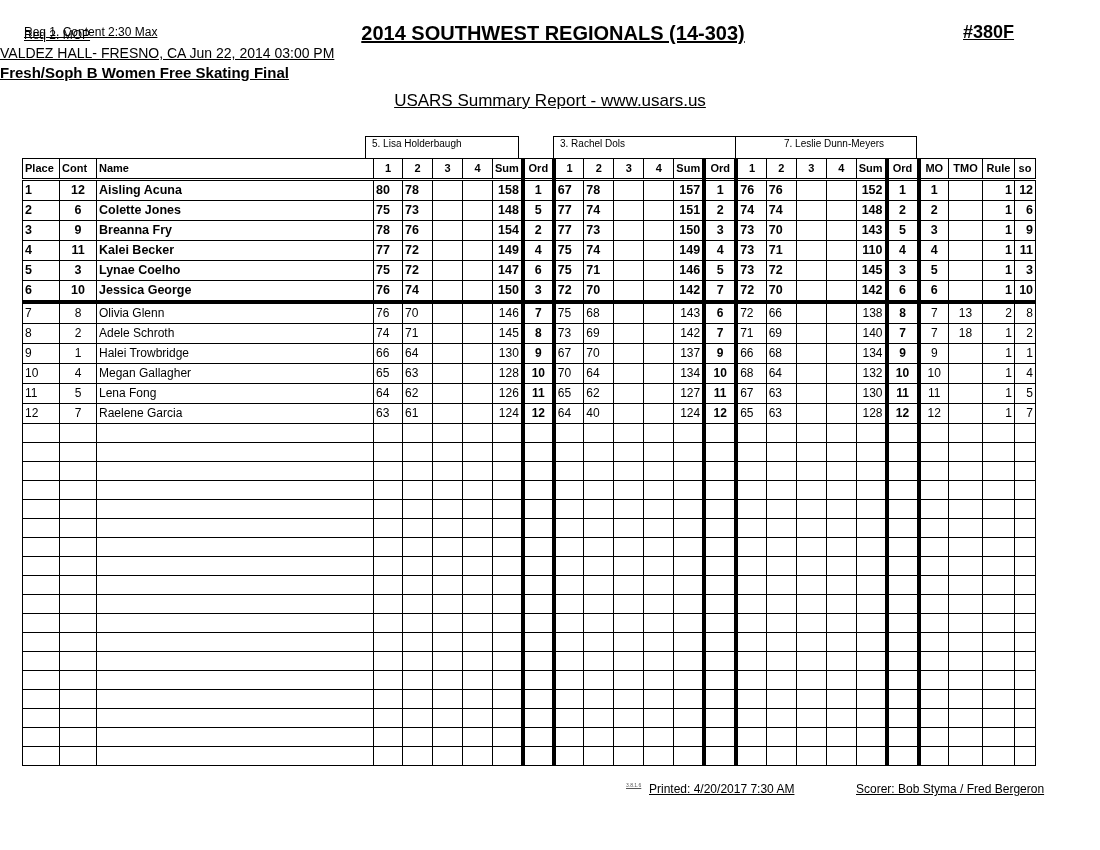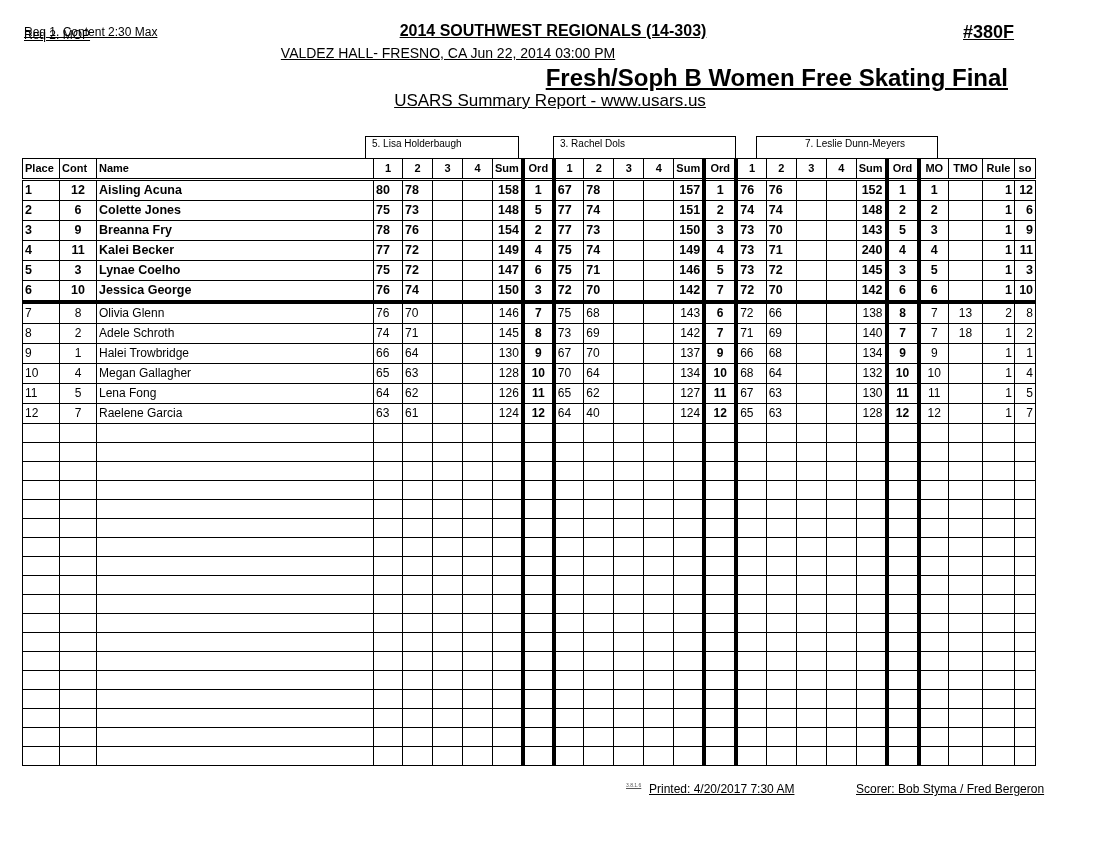--- a/index.html
+++ b/index.html
@@ -1,23 +1,23 @@
 <!DOCTYPE html>
 <html><head>
 <meta charset="utf-8">
 <style>
   html, body { margin:0; padding:0; background:#ffffff; }
   body { width:1100px; height:850px; position:relative; overflow:hidden;
          font-family:"Liberation Sans", "DejaVu Sans", sans-serif; color:#000; }
   .abs { position:absolute; white-space:nowrap;text-decoration:underline; }
   .req { left:24px; font-size:12px; line-height:14px; }
-  .title1 { left:0; width:1100px; text-align:center; top:22px; font-size:16px; font-weight:bold; }
+  .title1 { left:0; width:1100px; text-align:center; top:22px; font-size:20px; font-weight:bold; }
   .title1 span { position:relative; left:3px; }
-  .title2 { left:0; width:896px; text-align:center; top:45px; font-size:14px; }
-  .title3 { left:0; width:1008px; text-align:right; top:64px; font-size:24px; font-weight:bold; }
+  .title2 { left:0; width:896px; top:45px; font-size:14px; }
+  .title3 { left:0; width:1008px; text-align:left; top:64px; font-size:15px; font-weight:bold; }
   .title4 { left:0; width:1100px; text-align:center; top:91px; font-size:17px; }
   .evno { left:963px; top:22px; font-size:18px; font-weight:bold; }
 
   .judgebox { position:absolute; top:136px; height:22px; border:1px solid #000; border-bottom:none;
               font-size:10px; line-height:14px; padding-left:6px; box-sizing:border-box; }
 
   table.grid { position:absolute; left:22px; top:158px; border-collapse:collapse; table-layout:fixed; }
   table.grid td { border:1px solid #000; height:19px; padding:0 2px; font-size:12px; line-height:19px;
                   overflow:hidden; white-space:nowrap; box-sizing:border-box; }
   table.grid tr.hdr td { font-size:11px; height:20px; border-bottom:3px double #000;font-weight:bold; }
@@ -39,21 +39,21 @@
 <div class="abs req" style="top:28px">Req  2.  MOP</div>
 
 <div class="abs title1"><span>2014 SOUTHWEST REGIONALS (14-303)</span></div>
 <div class="abs title2">VALDEZ HALL- FRESNO, CA  Jun 22, 2014  03:00 PM</div>
 <div class="abs title3">Fresh/Soph B Women Free Skating Final</div>
 <div class="abs title4">USARS Summary Report - www.usars.us</div>
 <div class="abs evno">#380F</div>
 
 <div class="judgebox" style="left:365px;width:154px;">5.  Lisa Holderbaugh</div>
 <div class="judgebox" style="left:553px;width:183px;">3.  Rachel Dols</div>
-<div class="judgebox" style="left:756px;width:182px;padding-left:48px;">7.  Leslie Dunn-Meyers</div>
+<div class="judgebox" style="left:735px;width:182px;padding-left:48px;">7.  Leslie Dunn-Meyers</div>
 
 <table class="grid" id="grid">
   <colgroup>
     <col style="width:37px">
       <col style="width:37px">
       <col style="width:277px">
     <col style="width:29px">
       <col style="width:30px">
       <col style="width:30px">
       <col style="width:30px">
@@ -198,21 +198,21 @@
         <td class="l thickL">75</td>
         <td class="l">74</td>
         <td class="l"></td>
         <td class="l"></td>
         <td class="r">149</td>
         <td class="ord thickL">4</td>
         <td class="l thickL">73</td>
         <td class="l">71</td>
         <td class="l"></td>
         <td class="l"></td>
-        <td class="r">240</td>
+        <td class="r">110</td>
         <td class="ord thickL">4</td>
         <td class="c thickL">4</td>
         <td class="c"></td>
         <td class="r">1</td>
         <td class="r">11</td>
       </tr>
       <tr class="top">
         <td class="l">5</td>
         <td class="c">3</td>
         <td class="l">Lynae Coelho</td>

